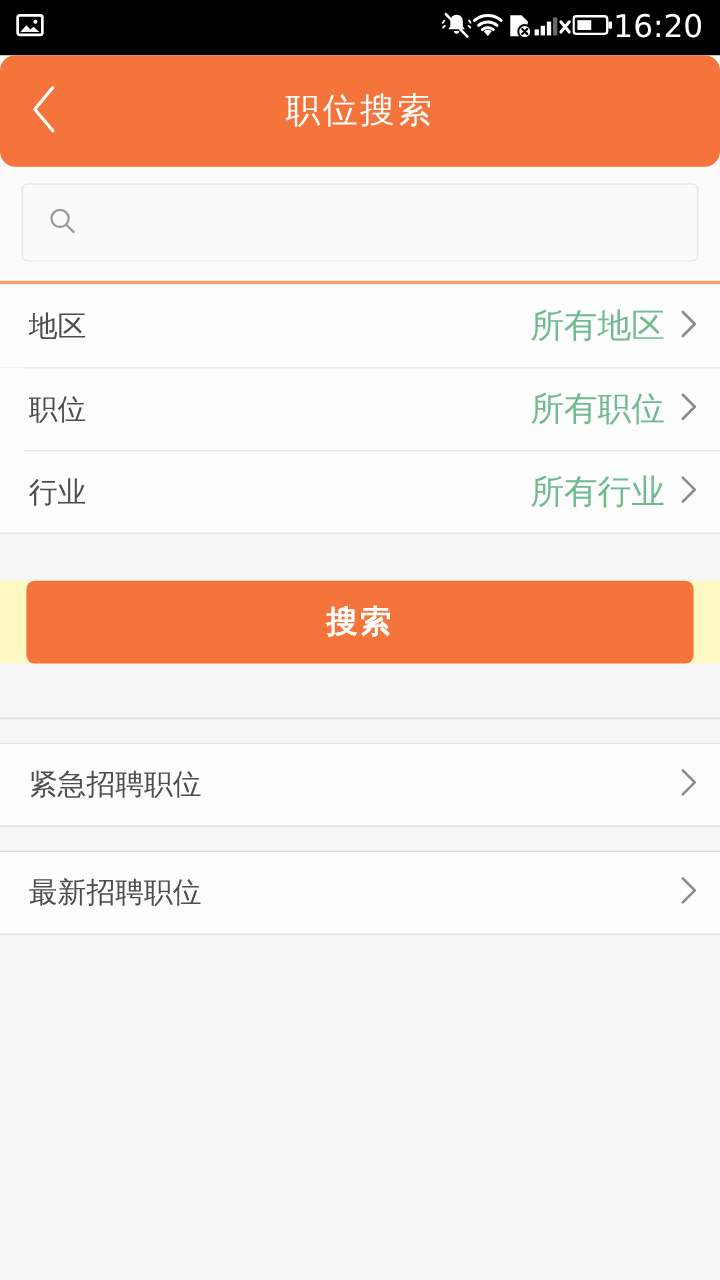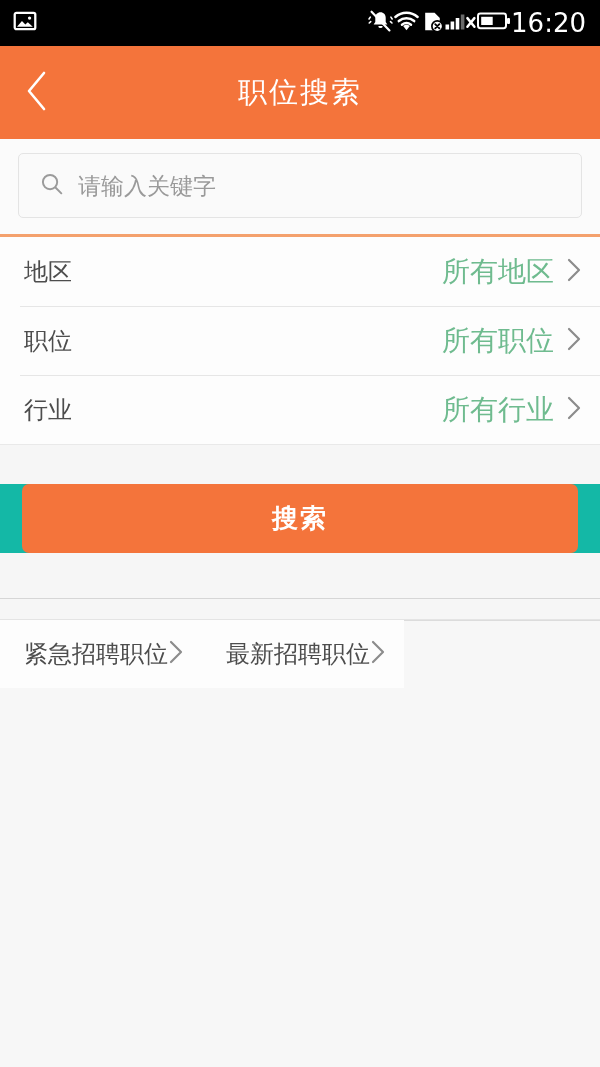--- a/index.html
+++ b/index.html
@@ -18,21 +18,21 @@
   }
   .sb-left{display:flex;align-items:center;}
   .sb-right{margin-left:auto;display:flex;align-items:center;}
   .sb-time{font-size:26px;letter-spacing:0px;color:#fff;line-height:1;
            font-family:"DejaVu Sans","Liberation Sans",sans-serif;}
   .sb-ic{display:block;}
 
   
   .header{
     height:93px; background:#f4743b; position:relative;
-    display:flex; align-items:center; justify-content:center;
+    display:flex; align-items:center; justify-content:center;border-radius:13px;
   }
   .hdr-title{color:#fff;font-size:29px;letter-spacing:2px;}
   .back-btn{
     position:absolute; left:0; top:0; height:93px; width:74px;
     display:flex; align-items:center; justify-content:center; cursor:pointer;
   }
 
   
   .search-wrap{background:#fbfbfb; padding:14px 18px 16px 18px;
                 border-bottom:3px solid #f4a16d;}
@@ -56,39 +56,39 @@
   .f-row + .f-row::before{
     content:"";position:absolute;left:20px;right:0;top:0;height:1px;background:#e6e6e6;
   }
   .f-label{font-size:24px;color:#4d4d4d;}
   .f-right{margin-left:auto;display:flex;align-items:center;}
   .f-value{font-size:28px;color:#6fbb8f;margin-right:12px;}
 
   
   .gap{background:#f6f6f6;}
   .gap-a{height:40px;border-top:1px solid #e9e9e9;}
-  .btn-zone{background:#14b8a6;padding:0 22px;}
+  .btn-zone{background:#fef9c3;padding:0 22px;}
   .search-btn{
     width:100%;height:69px;background:#f4743b;border:none;border-radius:7px;
     color:#fff;font-size:26px;letter-spacing:2px;cursor:pointer;
     font-family:"DejaVu Sans","Liberation Sans",sans-serif;font-weight:bold;
   }
   .gap-b{height:45px;}
   .gap-c{height:22px;background:#f6f6f6;border-top:1px solid #d6d6d6;border-bottom:1px solid #e4e4e4;}
 
   
   .link-row{
     height:68px;background:#fdfdfd;display:flex;align-items:center;
     padding:0 18px 0 24px;cursor:pointer;
   }
   .link-label{font-size:24px;color:#4d4d4d;}
   .link-chev{margin-left:auto;}
   .gap-d{height:22px;background:#f6f6f6;border-top:1px solid #dcdcdc;border-bottom:1px solid #dcdcdc;}
   .bottom-fill{background:#f7f7f7;border-top:1px solid #dcdcdc;flex:1;}
-  .lower{display:flex;flex-direction:row;height:296px;}
+  .lower{display:flex;flex-direction:column;height:296px;}
 </style>
 </head>
 <body>
 
 <div id="screen">
 
   <div class="statusbar">
     <div class="sb-left">
       <span class="sb-ic">
         <svg width="26" height="26" viewBox="0 0 24 24">
@@ -154,21 +154,20 @@
   </div>
 
   <div class="search-wrap">
     <div class="search-box">
       <span>
         <svg width="26" height="26" viewBox="0 0 24 24">
           <circle cx="10.2" cy="10.2" r="6.6" fill="none" stroke="#9b9b9b" stroke-width="1.8"></circle>
           <path d="M15.2 15.2l5.4 5.4" stroke="#9b9b9b" stroke-width="1.8" stroke-linecap="round"></path>
         </svg>
       </span>
-      <input class="search-input" type="text" placeholder="请输入关键字" style="">
     </div>
   </div>
 
   <div class="filters">
 
     <div class="f-row">
       <span class="f-label">地区</span>
       <span class="f-right">
         <span class="f-value">所有地区</span>
         <span>

